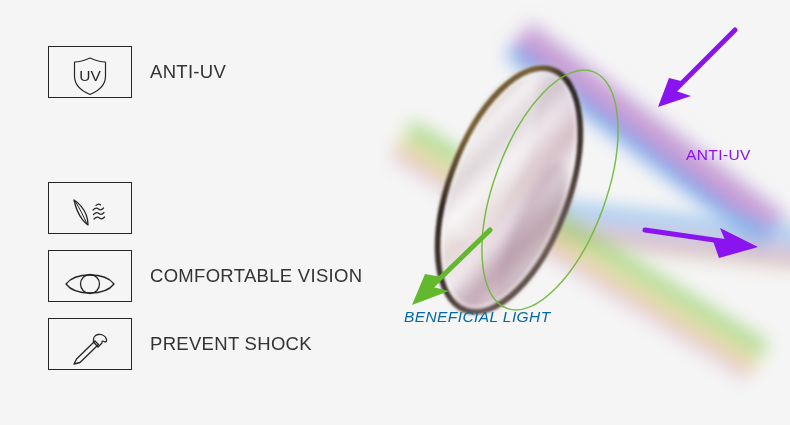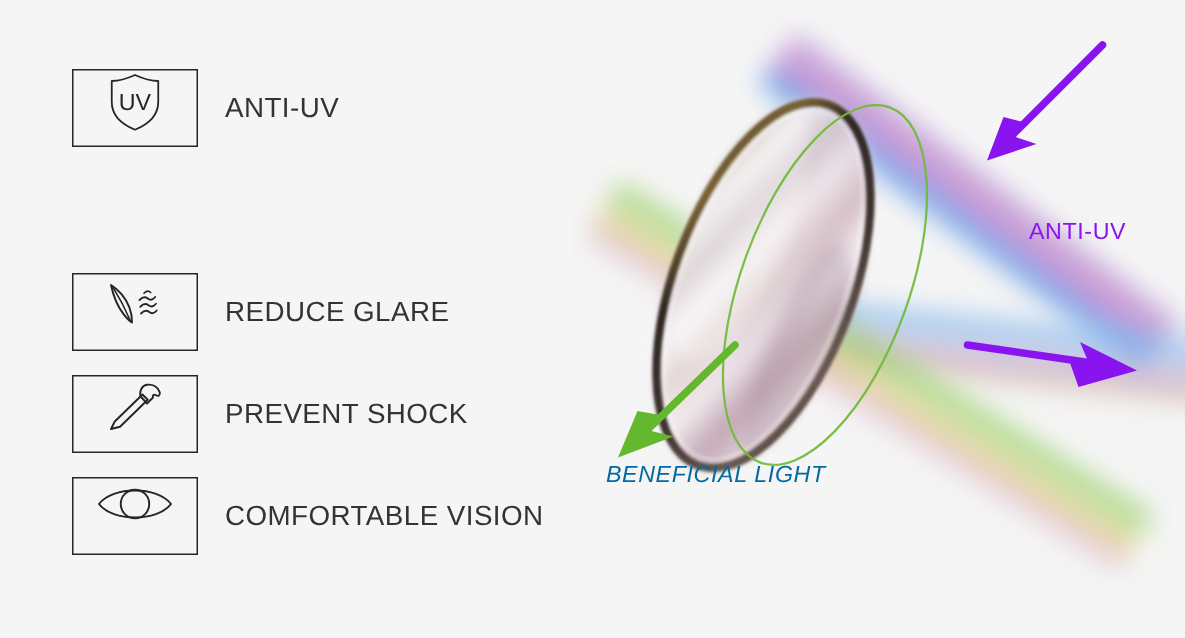--- a/index.html
+++ b/index.html
@@ -34,21 +34,21 @@
     height: 52px;
     margin-bottom: 16px;
   }
   .icon-box {
     width: 84px;
     height: 52px;
     border: 1px solid #262626;
     background: #f5f5f5;
     box-sizing: border-box;
     display: flex;
-    align-items: flex-start;
+    align-items: flex-end;
     justify-content: center;
     flex: none;
   }
   .icon-box svg {
     display: block;
   }
   .feature-label {
     margin-left: 18px;
     font-size: 18.5px;
     letter-spacing: 0.3px;
@@ -114,43 +114,42 @@
 
           <path d="M8 7 C8 7 22 15 22 32 C22 32 12 26 8 7 Z" fill="none" stroke="#262626" stroke-width="1.3" stroke-linejoin="round"></path>
           <path d="M9 8 C14 16 18 24 21 31" fill="none" stroke="#262626" stroke-width="1" stroke-linecap="round"></path>
 
           <path d="M27 17 q3 -3 5.5 -1 q2.5 2 5 -1" fill="none" stroke="#262626" stroke-width="1.2" stroke-linecap="round"></path>
           <path d="M27.5 21.5 q3 -3 5.5 -1 q2.5 2 5 -1" fill="none" stroke="#262626" stroke-width="1.2" stroke-linecap="round"></path>
           <path d="M28 26 q3 -3 5.5 -1 q2.5 2 5 -1" fill="none" stroke="#262626" stroke-width="1.2" stroke-linecap="round"></path>
           <path d="M30 12.5 q2.5 -2.5 4.5 -0.5" fill="none" stroke="#262626" stroke-width="1.1" stroke-linecap="round"></path>
         </svg>
       </div>
-      <div class="feature-label">REDUCE GLARE</div>
-    </div>
-
-    <div class="feature-row">
-      <div class="icon-box">
-        <svg width="46" height="40" viewBox="0 0 46 40">
-
-          <path d="M7 35 L9.5 30 L28 12 L31.5 15.5 L13 33.5 Z" fill="none" stroke="#262626" stroke-width="1.3" stroke-linejoin="round"></path>
-
-          <path d="M26.5 13 C26 9.5 27.5 6 31 5.5 C35 5 38.5 7 39.5 10.5 C40 12.5 38.5 13.5 37 12.5 C35.5 11.5 34.5 12.5 35 14 L31 18 Z" fill="none" stroke="#262626" stroke-width="1.3" stroke-linejoin="round"></path>
-        </svg>
-      </div>
-      <div class="feature-label">PREVENT SHOCK</div>
     </div>
 
     <div class="feature-row">
       <div class="icon-box">
         <svg width="56" height="34" viewBox="0 0 56 34">
           <path d="M4 17 C13 5 43 5 52 17 C43 29 13 29 4 17 Z" fill="none" stroke="#262626" stroke-width="1.3" stroke-linejoin="round"></path>
           <circle cx="28" cy="17" r="9.5" fill="none" stroke="#262626" stroke-width="1.3"></circle>
         </svg>
       </div>
       <div class="feature-label">COMFORTABLE VISION</div>
+    </div>
+
+    <div class="feature-row">
+      <div class="icon-box">
+        <svg width="46" height="40" viewBox="0 0 46 40">
+
+          <path d="M7 35 L9.5 30 L28 12 L31.5 15.5 L13 33.5 Z" fill="none" stroke="#262626" stroke-width="1.3" stroke-linejoin="round"></path>
+
+          <path d="M26.5 13 C26 9.5 27.5 6 31 5.5 C35 5 38.5 7 39.5 10.5 C40 12.5 38.5 13.5 37 12.5 C35.5 11.5 34.5 12.5 35 14 L31 18 Z" fill="none" stroke="#262626" stroke-width="1.3" stroke-linejoin="round"></path>
+        </svg>
+      </div>
+      <div class="feature-label">PREVENT SHOCK</div>
     </div>
 
   </div>
 
   <div id="optic-graphic">
     <svg width="410" height="425" viewBox="0 0 410 425">
       <defs>
 
         <filter id="softBlur" x="-40%" y="-120%" width="180%" height="340%">
           <feGaussianBlur stdDeviation="9"></feGaussianBlur>

